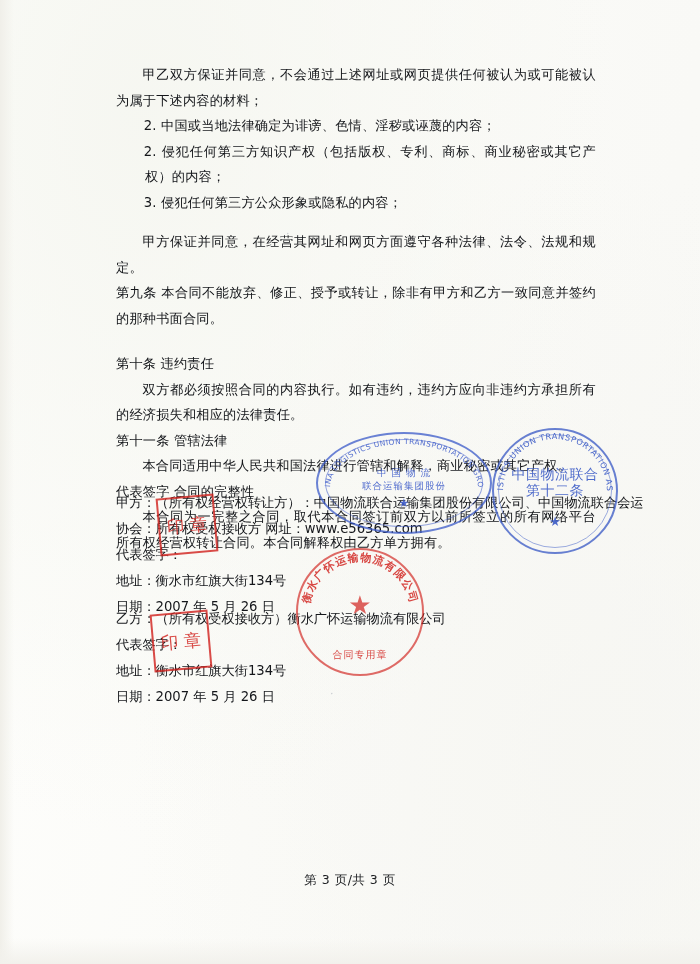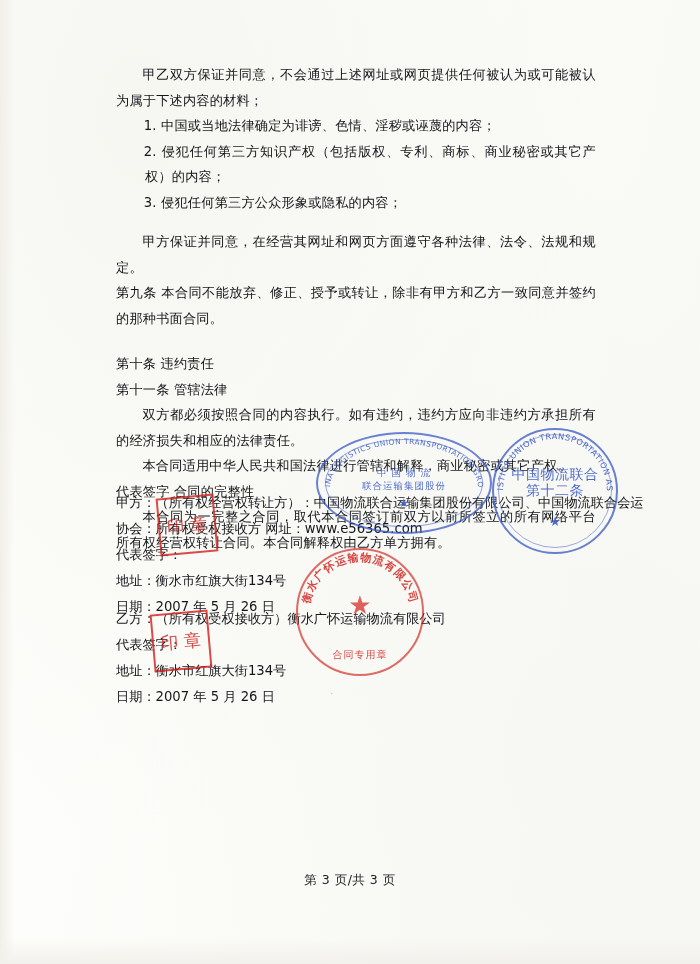--- a/index.html
+++ b/index.html
@@ -279,31 +279,31 @@
 </head>
 <body>
 
 <div class="page">
   <div class="paper-edge-left"></div>
   <div class="paper-edge-bottom"></div>
 
   <div class="doc-body">
     <p class="para indent2">甲乙双方保证并同意，不会通过上述网址或网页提供任何被认为或可能被认为属于下述内容的材料；</p>
     <ul class="list">
-      <li>1. 中国或当地法律确定为诽谤、色情、淫秽或诬蔑的内容；</li>
+      <li>2. 中国或当地法律确定为诽谤、色情、淫秽或诬蔑的内容；</li>
       <li>2. 侵犯任何第三方知识产权（包括版权、专利、商标、商业秘密或其它产权）的内容；</li>
       <li>3. 侵犯任何第三方公众形象或隐私的内容；</li>
     </ul>
     <div class="gap-md"></div>
     <p class="para indent2">甲方保证并同意，在经营其网址和网页方面遵守各种法律、法令、法规和规定。</p>
     <p class="para">第九条  本合同不能放弃、修正、授予或转让，除非有甲方和乙方一致同意并签约的那种书面合同。</p>
     <div class="gap-lg"></div>
     <p class="para">第十条   违约责任</p>
+    <p class="para indent2">双方都必须按照合同的内容执行。如有违约，违约方应向非违约方承担所有的经济损失和相应的法律责任。</p>
     <p class="para">第十一条   管辖法律</p>
-    <p class="para indent2">双方都必须按照合同的内容执行。如有违约，违约方应向非违约方承担所有的经济损失和相应的法律责任。</p>
     <p class="para indent2">本合同适用中华人民共和国法律进行管辖和解释，商业秘密或其它产权。</p>
     <p class="para">代表签字   合同的完整性</p>
     <p class="para indent2">本合同为一完整之合同，取代本合同签订前双方以前所签立的所有网络平台所有权经营权转让合同。本合同解释权由乙方单方拥有。</p>
   </div>
 
   <div class="sig-block sig-a">
     <div class="sig-line">甲方：（所有权经营权转让方）：中国物流联合运输集团股份有限公司、中国物流联合会运</div>
     <div class="sig-line">协会：所有权受权接收方    网址：www.e56365.com</div>
     <div class="sig-line">代表签字：</div>
     <div class="sig-line">地址：衡水市红旗大街134号</div>

